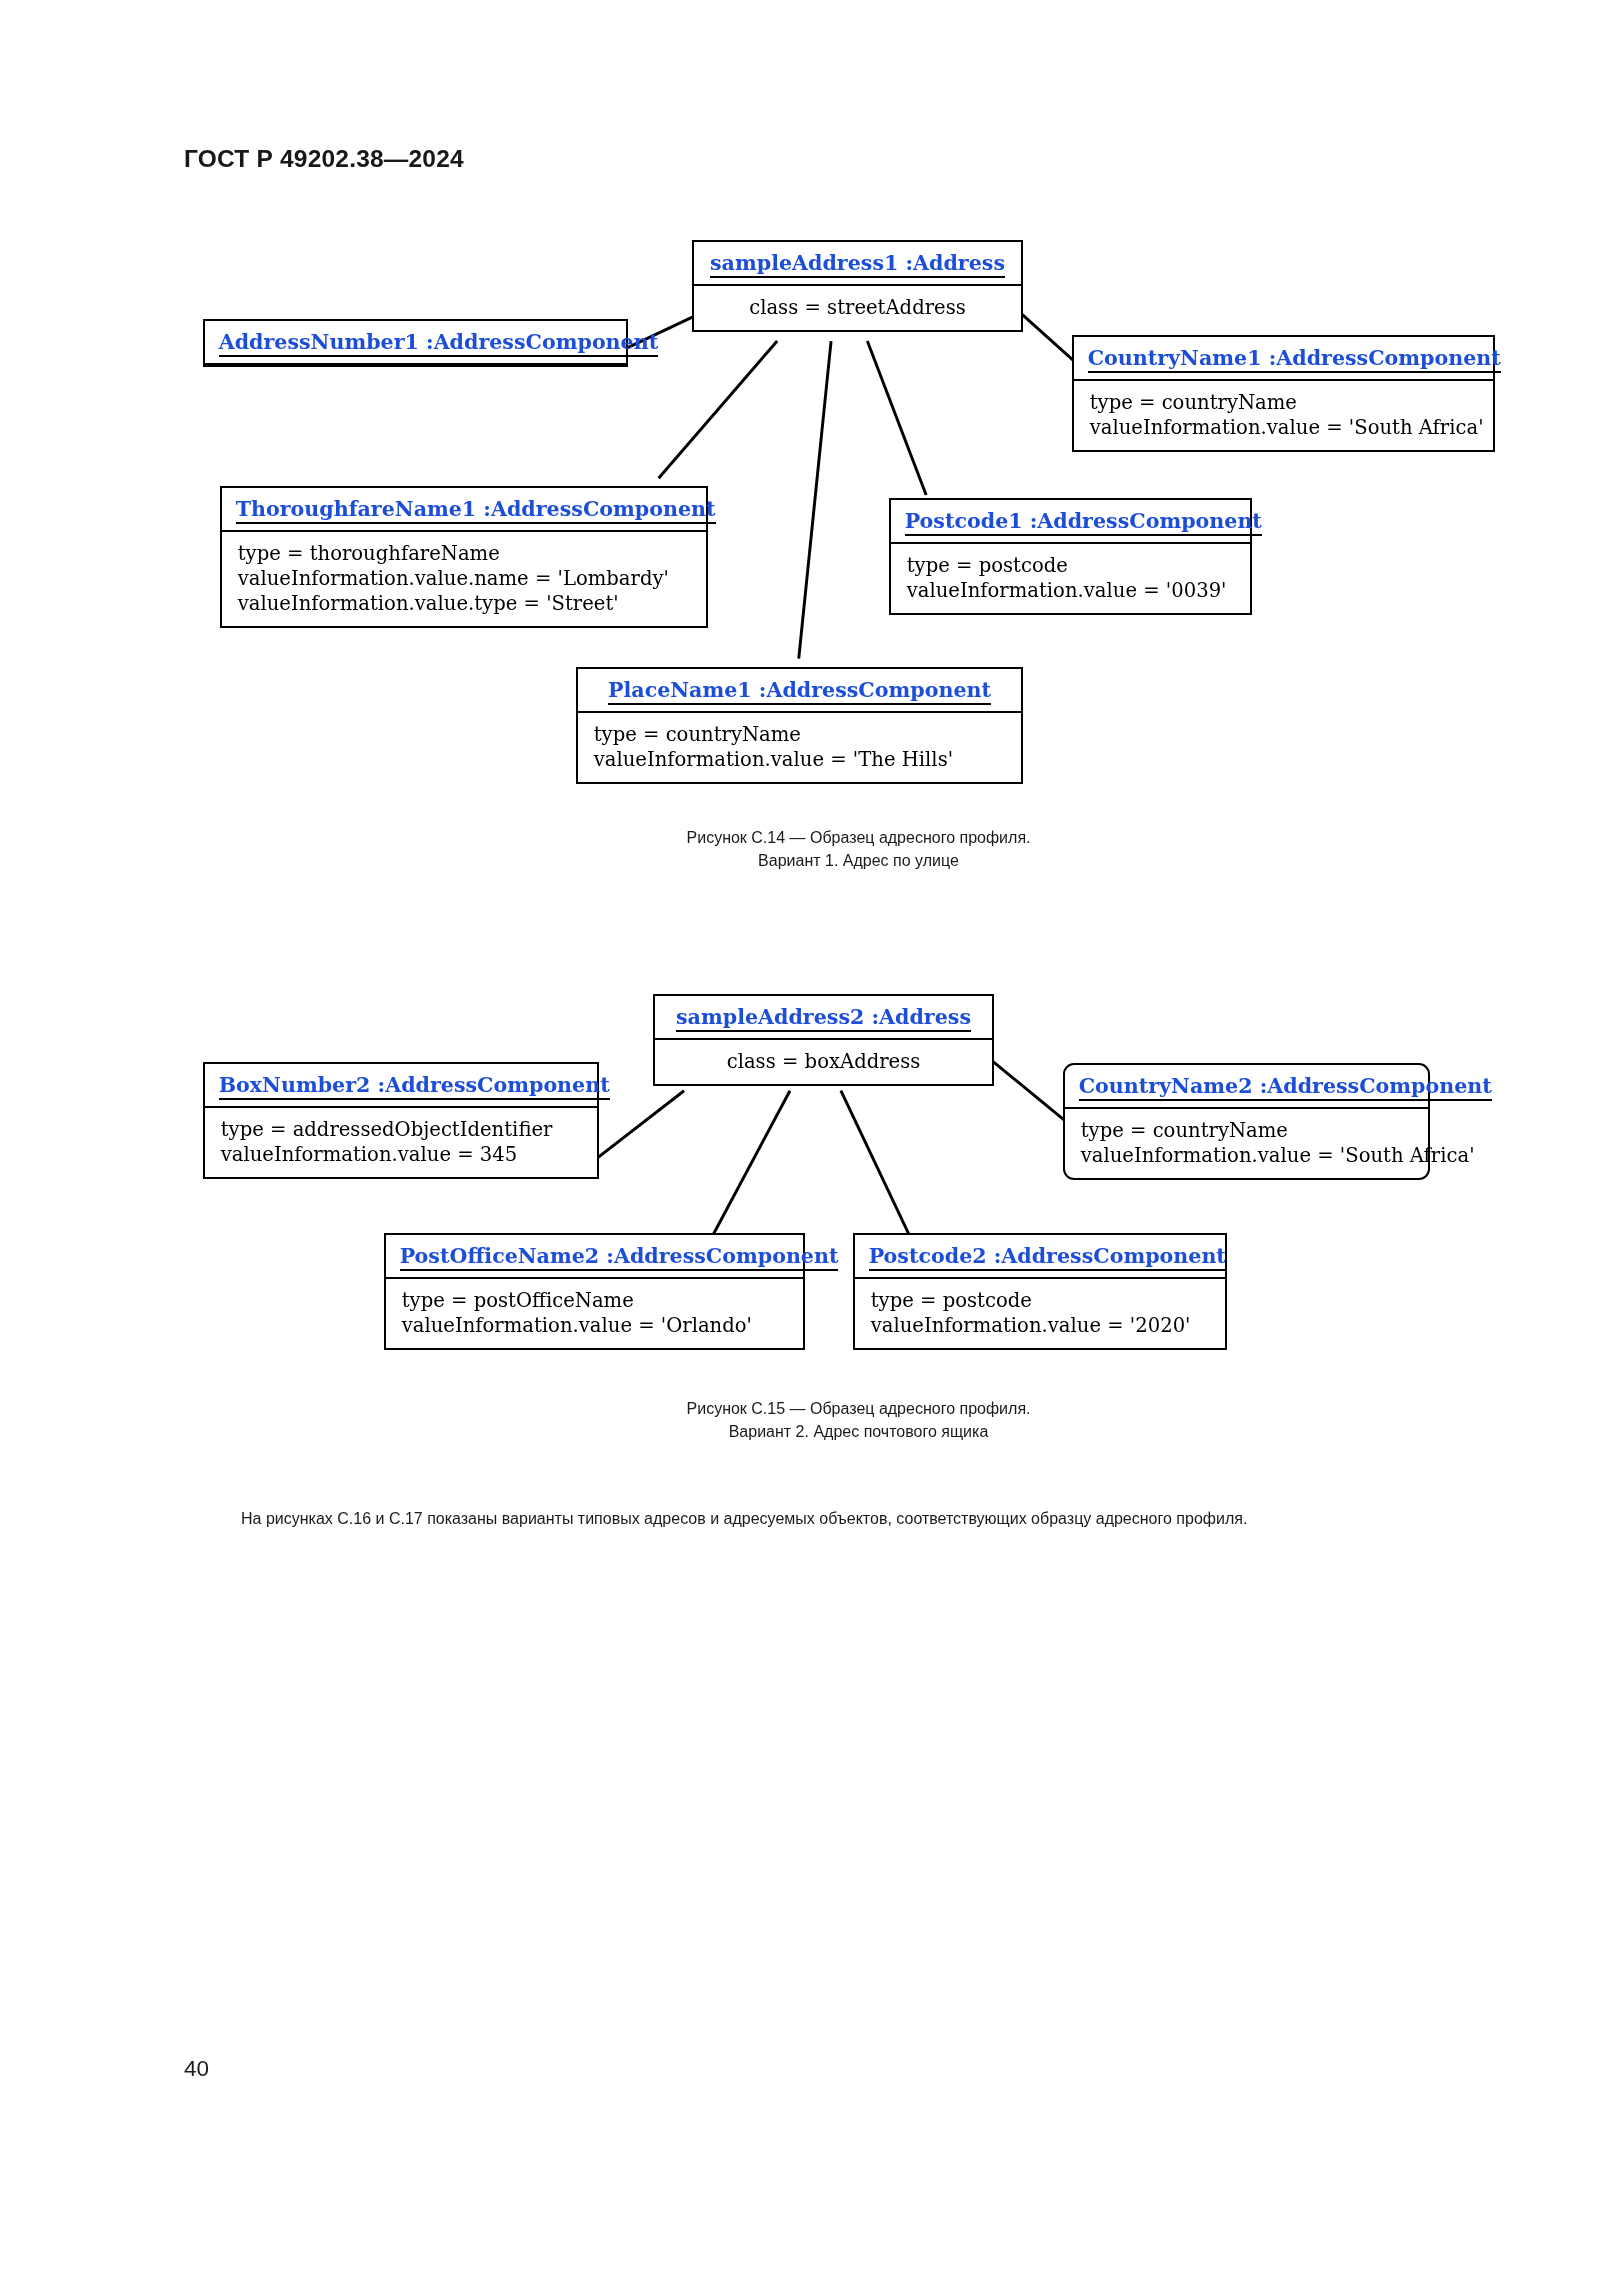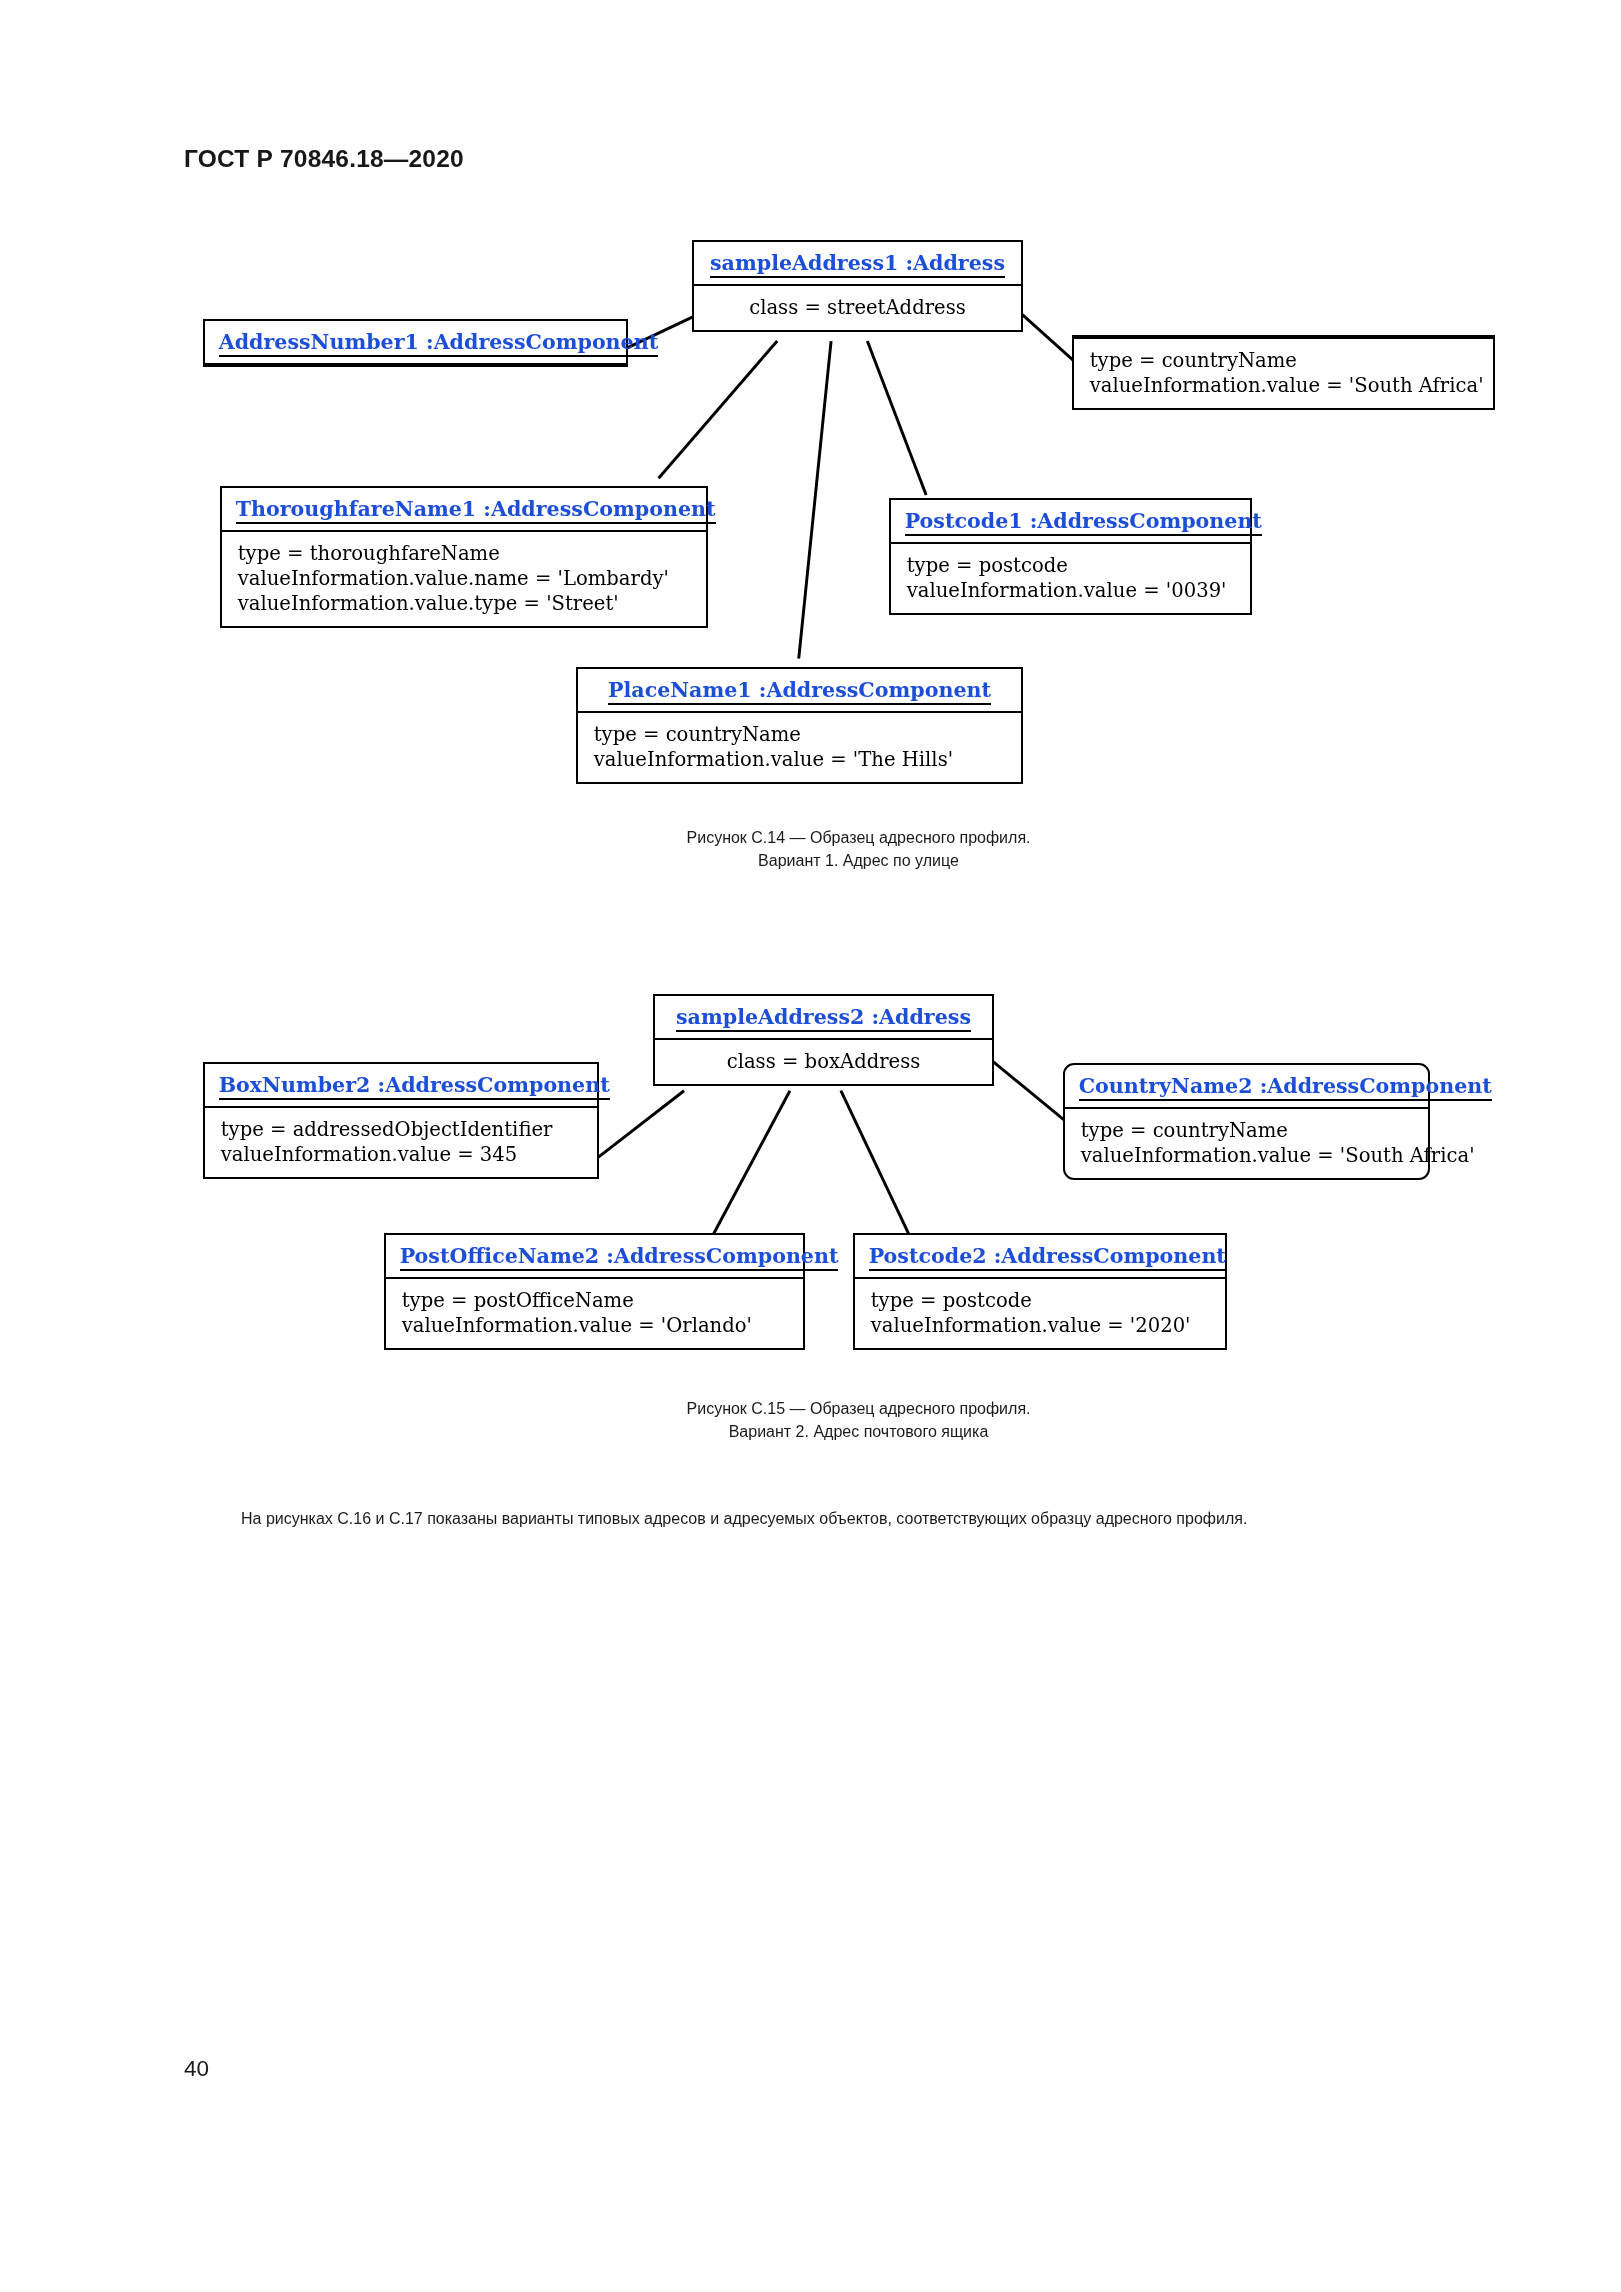--- a/index.html
+++ b/index.html
@@ -127,21 +127,21 @@
     font-family: "Liberation Sans", sans-serif;
     font-size: 22.5px;
     color: #1a1a1a;
   }
 </style>
 </head>
 <body>
 
 <div class="page">
 
-  <div class="doc-header">ГОСТ Р 70846.18—2020</div>
+  <div class="doc-header">ГОСТ Р 49202.38—2024</div>
 
   <div class="figure">
 
     <svg class="connector-layer" width="1621" height="882" viewBox="0 0 1654 900">
 
       <line x1="714" y1="320" x2="640" y2="355" stroke="#000" stroke-width="3"></line>
 
       <line x1="1042" y1="320" x2="1100" y2="372" stroke="#000" stroke-width="3"></line>
 
       <line x1="793" y1="348" x2="672" y2="488" stroke="#000" stroke-width="3"></line>
@@ -158,20 +158,21 @@
         <span class="attr-line">class = streetAddress</span>
       </div>
     </div>
 
     <div class="uml-box" style="left:203px; top:319px; width:425px;">
       <div class="uml-title"><span>AddressNumber1 :AddressComponent</span></div>
       <div class="uml-sep"></div>
     </div>
 
     <div class="uml-box" style="left:1072px; top:335px; width:423px;">
+      <div class="uml-title"><span>CountryName1 :AddressComponent</span></div>
       <div class="uml-sep"></div>
       <div class="uml-attrs">
         <span class="attr-line">type = countryName</span>
         <span class="attr-line">valueInformation.value = 'South Africa'</span>
       </div>
     </div>
 
     <div class="uml-box" style="left:220px; top:486px; width:488px;">
       <div class="uml-title"><span>ThoroughfareName1 :AddressComponent</span></div>
       <div class="uml-sep"></div>

